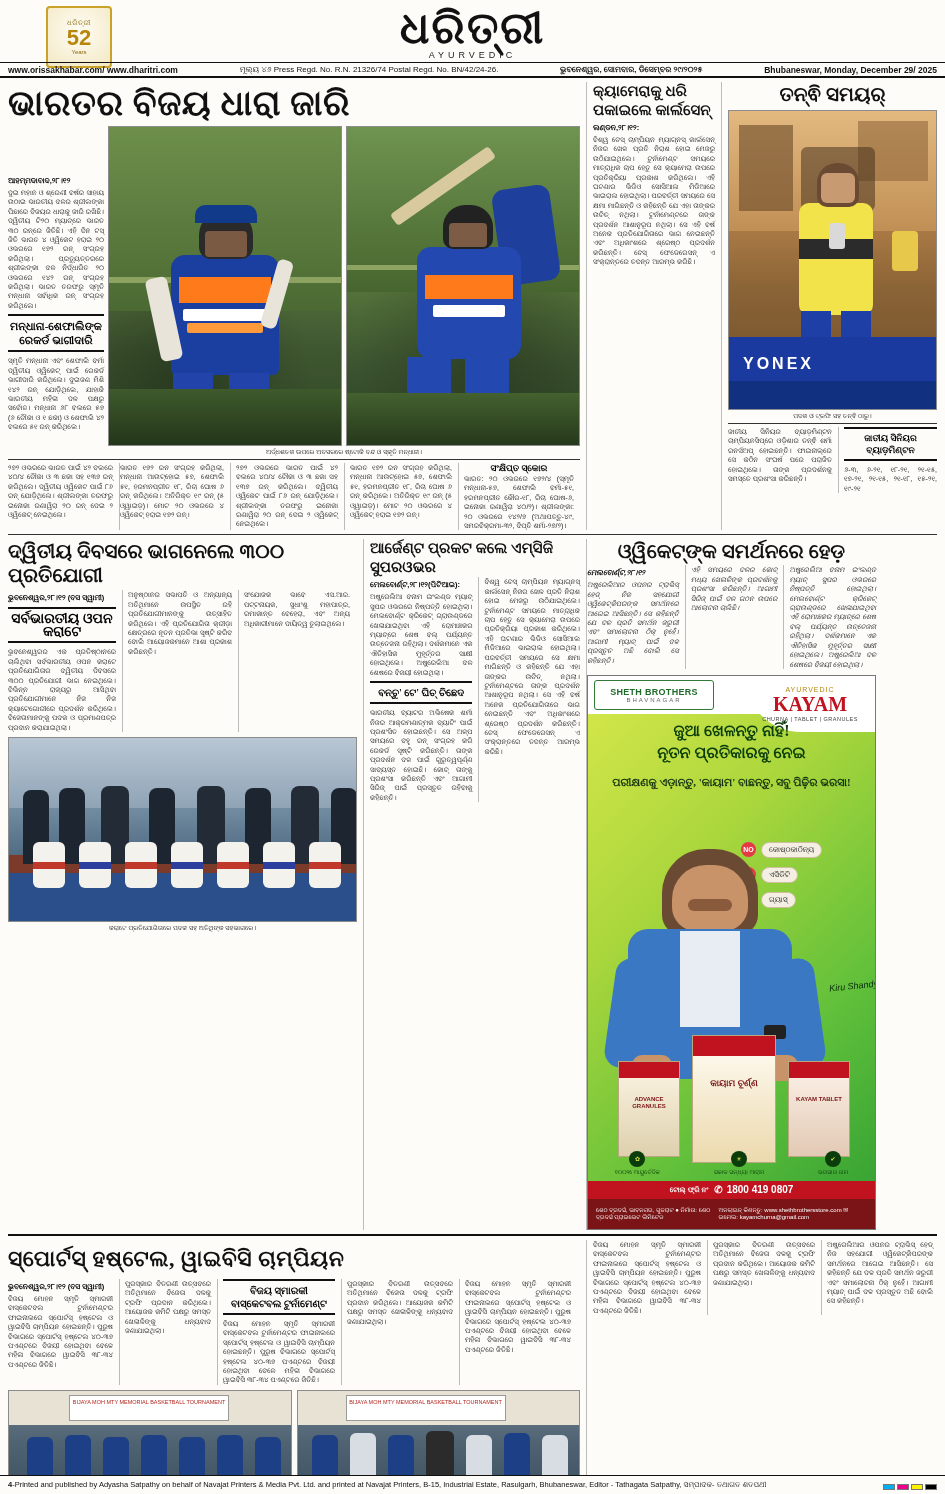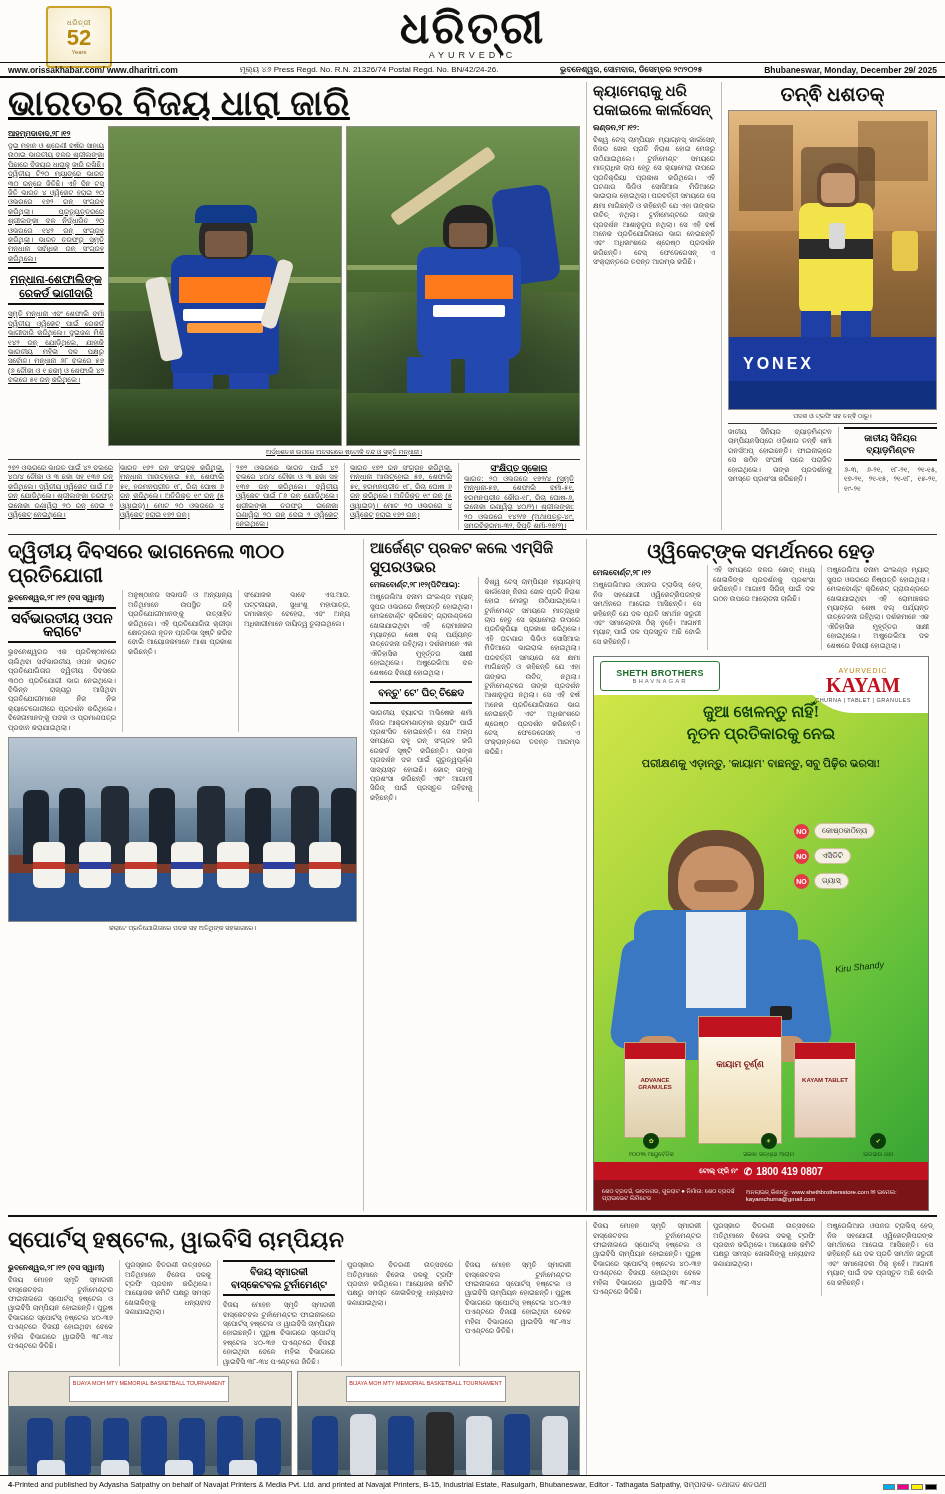--- a/index.html
+++ b/index.html
@@ -199,25 +199,25 @@
       <span class="mid">ମୂଲ୍ୟ ୪୬  Press Regd. No. R.N. 21326/74 Postal Regd. No. BN/42/24-26.</span>
       <span class="mid" style="font-weight:bold">ଭୁବନେଶ୍ୱର, ସୋମବାର, ଡିସେମ୍ବର ୨୯/୨୦୨୫</span>
       <span>Bhubaneswar,  Monday, December 29/ 2025</span>
     </div>
   </div>
 
   <div class="body-area">
 
     <div class="row">
 
-      <div class="col" style="width:578px;padding-right:6px;text-decoration:underline;">
+      <div class="col" style="width:578px;padding-right:6px;">
         <div class="hl headline-main">ଭାରତର ବିଜୟ ଧାରା ଜାରି</div>
 
         <div class="row" style="margin-top:2px;">
-          <div style="width:105px;padding-right:4px;">
+          <div style="width:105px;padding-right:4px;margin-top:47px;">
             <div class="byline">ଆହମ୍ମଦାବାଦ,୨୮।୧୨</div>
             <div class="txt">ଦୁଇ ମହାନ ଓ ଶ୍ରେଣୀ ବର୍ଷର ସାହାୟ ଉଠାଇ ଭାରତୀୟ ଦଳର ଶ୍ରୀଲଙ୍କା ପିଛାରେ ବିଜୟର ଧାରାକୁ ଜାରି ରଖିଛି। ଦ୍ୱିତୀୟ ଟି୨୦ ମ୍ୟାଚ୍‌ରେ ଭାରତ ୩୦ ରନ୍‌ରେ ଜିତିଛି। ଏହି ଦିନ ଟସ୍ ଜିତି ଭାରତ ୪ ଓ୍ୱିକେଟ ହରାଇ ୨୦ ଓଭରରେ ୧୭୨ ରନ୍ ସଂଗ୍ରହ କରିଥିଲା। ପ୍ରତ୍ୟୁତ୍ତରରେ ଶ୍ରୀଲଙ୍କା ଦଳ ନିର୍ଦ୍ଧାରିତ ୨୦ ଓଭରରେ ୧୪୨ ରନ୍ ସଂଗ୍ରହ କରିଥିଲା। ଭାରତ ତରଫରୁ ସ୍ମୃତି ମନ୍ଧାନା ସର୍ବାଧିକ ରନ୍ ସଂଗ୍ରହ କରିଥିଲେ।</div>
             <div class="subhead-box">ମନ୍ଧାନା-ଶେଫାଲିଙ୍କ ରେକର୍ଡ ଭାଗୀଦାରି</div>
             <div class="txt">ସ୍ମୃତି ମନ୍ଧାନା ଏବଂ ଶେଫାଲି ବର୍ମା ଦ୍ୱିତୀୟ ଓ୍ୱିକେଟ୍ ପାଇଁ ରେକର୍ଡ ଭାଗୀଦାରି କରିଥିଲେ। ଦୁଇଜଣ ମିଶି ୧୪୨ ରନ୍ ଯୋଡ଼ିଥିଲେ, ଯାହାକି ଭାରତୀୟ ମହିଳା ଦଳ ପକ୍ଷରୁ ସର୍ବୋଚ୍ଚ। ମନ୍ଧାନା ୬୮ ବଲରେ ୫୭ (୬ ଚୌକା ଓ ୧ ଛକା) ଓ ଶେଫାଲି ୪୨ ବଲରେ ୫୧ ରନ୍ କରିଥିଲେ।</div>
           </div>
 
           <div style="width:473px;">
             <div class="row" style="gap:4px;">
 
               <div class="photo cric1" style="width:234px;height:320px;">
@@ -269,21 +269,21 @@
         </div>
       </div>
 
       <div class="col" style="width:135px;padding:0 6px;border-left:1px solid #bbb;">
         <div class="hl headline-3">କ୍ୟାମେରାକୁ ଧରି ପକାଇଲେ କାର୍ଲସେନ୍</div>
         <div class="byline">ଲଣ୍ଡନ,୨୮।୧୨:</div>
         <div class="txt">ବିଶ୍ୱ ଚେସ୍ ଚାମ୍ପିୟନ ମ୍ୟାଗ୍‌ନସ୍ କାର୍ଲସେନ୍ ନିଜର ଖେଳ ପ୍ରତି ନିରାଶ ହୋଇ ମେଜରୁ ଉଠିଯାଇଥିଲେ। ଟୁର୍ନାମେଣ୍ଟ ସମୟରେ ମାତ୍ରାଧିକ ଚାପ ହେତୁ ସେ କ୍ୟାମେରା ଉପରେ ପ୍ରତିକ୍ରିୟା ପ୍ରକାଶ କରିଥିଲେ। ଏହି ଘଟଣାର ଭିଡିଓ ସୋସିଆଲ ମିଡିଆରେ ଭାଇରାଲ ହୋଇଥିଲା। ପରବର୍ତ୍ତୀ ସମୟରେ ସେ କ୍ଷମା ମାଗିଛନ୍ତି ଓ କହିଛନ୍ତି ଯେ ଏହା ତାଙ୍କର ଉଚିତ୍ ନଥିଲା। ଟୁର୍ନାମେଣ୍ଟରେ ତାଙ୍କ ପ୍ରଦର୍ଶନ ଆଶାନୁରୂପ ନଥିଲା। ସେ ଏହି ବର୍ଷ ଅନେକ ପ୍ରତିଯୋଗିତାରେ ଭାଗ ନେଇଛନ୍ତି ଏବଂ ଅଧିକାଂଶରେ ଶ୍ରେଷ୍ଠ ପ୍ରଦର୍ଶନ କରିଛନ୍ତି। ଚେସ୍ ଫେଡେରେସନ୍ ଏ ସଂକ୍ରାନ୍ତରେ ତଦନ୍ତ ଆରମ୍ଭ କରିଛି।</div>
       </div>
 
       <div class="col" style="width:216px;padding-left:6px;border-left:1px solid #bbb;">
-        <div class="hl headline-2" style="text-align:center;">ତନ୍ଵି ଧଶତକ୍</div>
+        <div class="hl headline-2" style="text-align:center;">ତନ୍ଵି ସମୟର୍</div>
         <div class="photo badm" style="height:300px;margin-top:4px;">
           <div style="position:absolute;left:0;right:0;top:0;height:120px;background:linear-gradient(180deg,#e3b97f,#c08f55);"></div>
           <div style="position:absolute;left:10px;top:14px;width:54px;height:86px;background:#6b4a2a;opacity:.6;"></div>
           <div style="position:absolute;right:8px;top:10px;width:70px;height:60px;background:#8a6136;opacity:.55;"></div>
           <div style="position:absolute;left:72px;top:36px;width:74px;height:64px;background:#3b2a18;border-radius:6px;opacity:.5;"></div>
 
           <div style="position:absolute;left:70px;top:92px;width:74px;height:112px;background:#f2e34a;border-radius:10px;"></div>
           <div style="position:absolute;left:70px;top:128px;width:74px;height:20px;background:#2b2b2b;"></div>
           <div style="position:absolute;left:88px;top:52px;width:42px;height:44px;background:#6a4a32;border-radius:20px 20px 10px 10px;"></div>
           <div style="position:absolute;left:92px;top:62px;width:34px;height:30px;background:#c79a72;border-radius:6px;"></div>
@@ -360,23 +360,23 @@
           <div style="width:103px;">
             <div class="byline">ମେଲବୋର୍ଣ୍ଟ,୨୮।୧୨(ପିଟିଆଇ):</div>
             <div class="txt">ଅଷ୍ଟ୍ରେଲିଆ ବନାମ ଇଂଲଣ୍ଡ ମ୍ୟାଚ୍ ସୁପର ଓଭରରେ ନିଷ୍ପତ୍ତି ହୋଇଥିଲା। ମେଲବୋର୍ଣ୍ଟ କ୍ରିକେଟ୍ ଗ୍ରାଉଣ୍ଡରେ ଖେଳାଯାଇଥିବା ଏହି ରୋମାଞ୍ଚକର ମ୍ୟାଚ୍‌ରେ ଶେଷ ବଲ୍ ପର୍ଯ୍ୟନ୍ତ ଉତ୍ତେଜନା ରହିଥିଲା। ଦର୍ଶକମାନେ ଏକ ଐତିହାସିକ ମୁହୂର୍ତ୍ତର ସାକ୍ଷୀ ହୋଇଥିଲେ। ଅଷ୍ଟ୍ରେଲିଆ ଦଳ ଶେଷରେ ବିଜୟୀ ହୋଇଥିଲା।</div>
             <div class="subhead-box" style="font-size:10px;line-height:13px;">ବନ୍‌ଚୁ' ଟେ' ଘିଚ୍ ଚିଛେଦ</div>
             <div class="txt">ଭାରତୀୟ ବ୍ୟାଟର ଅଭିଷେକ ଶର୍ମା ନିଜର ଆକ୍ରମଣାତ୍ମକ ବ୍ୟାଟିଂ ପାଇଁ ପ୍ରଶଂସିତ ହୋଇଛନ୍ତି। ସେ ଅଳ୍ପ ସମୟରେ ବହୁ ରନ୍ ସଂଗ୍ରହ କରି ରେକର୍ଡ ସୃଷ୍ଟି କରିଛନ୍ତି। ତାଙ୍କ ପ୍ରଦର୍ଶନ ଦଳ ପାଇଁ ଗୁରୁତ୍ୱପୂର୍ଣ୍ଣ ସାବ୍ୟସ୍ତ ହୋଇଛି। କୋଚ୍ ତାଙ୍କୁ ପ୍ରଶଂସା କରିଛନ୍ତି ଏବଂ ଆଗାମୀ ସିରିଜ୍ ପାଇଁ ପ୍ରସ୍ତୁତ ରହିବାକୁ କହିଛନ୍ତି।</div>
           </div>
           <div style="width:102px;padding-left:5px;border-left:1px solid #bbb;" class="txt">ବିଶ୍ୱ ଚେସ୍ ଚାମ୍ପିୟନ ମ୍ୟାଗ୍‌ନସ୍ କାର୍ଲସେନ୍ ନିଜର ଖେଳ ପ୍ରତି ନିରାଶ ହୋଇ ମେଜରୁ ଉଠିଯାଇଥିଲେ। ଟୁର୍ନାମେଣ୍ଟ ସମୟରେ ମାତ୍ରାଧିକ ଚାପ ହେତୁ ସେ କ୍ୟାମେରା ଉପରେ ପ୍ରତିକ୍ରିୟା ପ୍ରକାଶ କରିଥିଲେ। ଏହି ଘଟଣାର ଭିଡିଓ ସୋସିଆଲ ମିଡିଆରେ ଭାଇରାଲ ହୋଇଥିଲା। ପରବର୍ତ୍ତୀ ସମୟରେ ସେ କ୍ଷମା ମାଗିଛନ୍ତି ଓ କହିଛନ୍ତି ଯେ ଏହା ତାଙ୍କର ଉଚିତ୍ ନଥିଲା। ଟୁର୍ନାମେଣ୍ଟରେ ତାଙ୍କ ପ୍ରଦର୍ଶନ ଆଶାନୁରୂପ ନଥିଲା। ସେ ଏହି ବର୍ଷ ଅନେକ ପ୍ରତିଯୋଗିତାରେ ଭାଗ ନେଇଛନ୍ତି ଏବଂ ଅଧିକାଂଶରେ ଶ୍ରେଷ୍ଠ ପ୍ରଦର୍ଶନ କରିଛନ୍ତି। ଚେସ୍ ଫେଡେରେସନ୍ ଏ ସଂକ୍ରାନ୍ତରେ ତଦନ୍ତ ଆରମ୍ଭ କରିଛି।</div>
         </div>
       </div>
 
-      <div class="col" style="width:343px;padding-left:6px;border-left:1px solid #bbb;">
+      <div class="col" style="width:290px;padding-left:0;border-left:1px solid #bbb;">
         <div class="hl headline-2" style="text-align:center;">ଓ୍ୱିକେଟ୍‌ଙ୍କ ସମର୍ଥନରେ ହେଡ଼</div>
-        <div class="row" style="gap:6px;margin-top:2px;">
+        <div class="row" style="gap:6px;margin-top:2px;font-style:italic;">
           <div style="width:108px;">
             <div class="byline">ମେଲବୋର୍ଣ୍ଟ,୨୮।୧୨</div>
             <div class="txt">ଅଷ୍ଟ୍ରେଲିଆର ଓପନର ଟ୍ରାଭିସ୍ ହେଡ୍ ନିଜ ସହଯୋଗୀ ଓ୍ୱିକେଟ୍‌କିପରଙ୍କ ସମର୍ଥନରେ ଆଗେଇ ଆସିଛନ୍ତି। ସେ କହିଛନ୍ତି ଯେ ଦଳ ପ୍ରତି ସମର୍ଥନ ଜରୁରୀ ଏବଂ ସମାଲୋଚନା ଠିକ୍ ନୁହେଁ। ଆଗାମୀ ମ୍ୟାଚ୍ ପାଇଁ ଦଳ ପ୍ରସ୍ତୁତ ଅଛି ବୋଲି ସେ କହିଛନ୍ତି।</div>
           </div>
           <div style="width:108px;padding-left:5px;border-left:1px solid #bbb;" class="txt">ଏହି ସମୟରେ ଦଳର କୋଚ୍ ମଧ୍ୟ ଖେଳାଳିଙ୍କ ପ୍ରଦର୍ଶନକୁ ପ୍ରଶଂସା କରିଛନ୍ତି। ଆଗାମୀ ସିରିଜ୍ ପାଇଁ ଦଳ ଗଠନ ଉପରେ ଆଲୋଚନା ଚାଲିଛି।</div>
           <div style="width:108px;padding-left:5px;border-left:1px solid #bbb;" class="txt">ଅଷ୍ଟ୍ରେଲିଆ ବନାମ ଇଂଲଣ୍ଡ ମ୍ୟାଚ୍ ସୁପର ଓଭରରେ ନିଷ୍ପତ୍ତି ହୋଇଥିଲା। ମେଲବୋର୍ଣ୍ଟ କ୍ରିକେଟ୍ ଗ୍ରାଉଣ୍ଡରେ ଖେଳାଯାଇଥିବା ଏହି ରୋମାଞ୍ଚକର ମ୍ୟାଚ୍‌ରେ ଶେଷ ବଲ୍ ପର୍ଯ୍ୟନ୍ତ ଉତ୍ତେଜନା ରହିଥିଲା। ଦର୍ଶକମାନେ ଏକ ଐତିହାସିକ ମୁହୂର୍ତ୍ତର ସାକ୍ଷୀ ହୋଇଥିଲେ। ଅଷ୍ଟ୍ରେଲିଆ ଦଳ ଶେଷରେ ବିଜୟୀ ହୋଇଥିଲା।</div>
         </div>
 
         <div class="ad" style="height:555px;margin-top:6px;">
           <div class="ad-top"></div>

